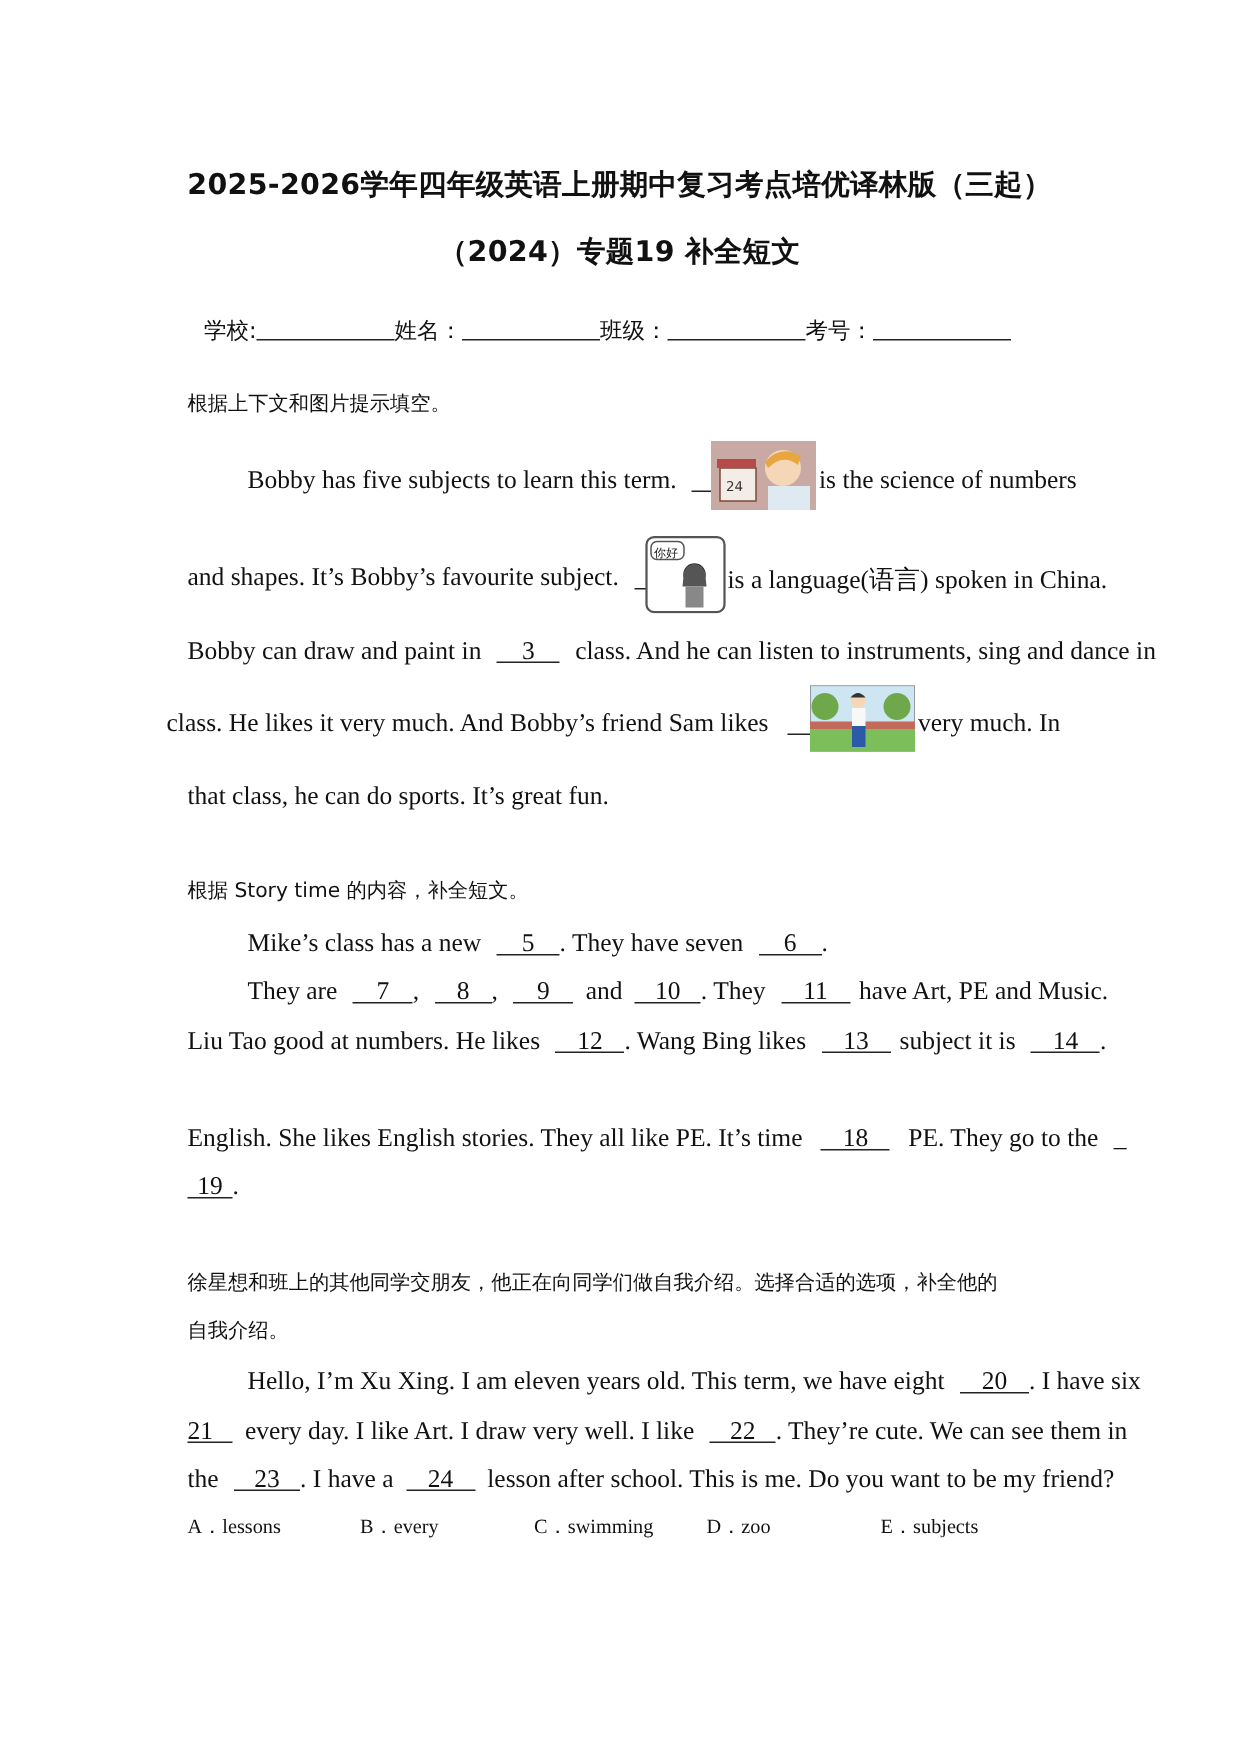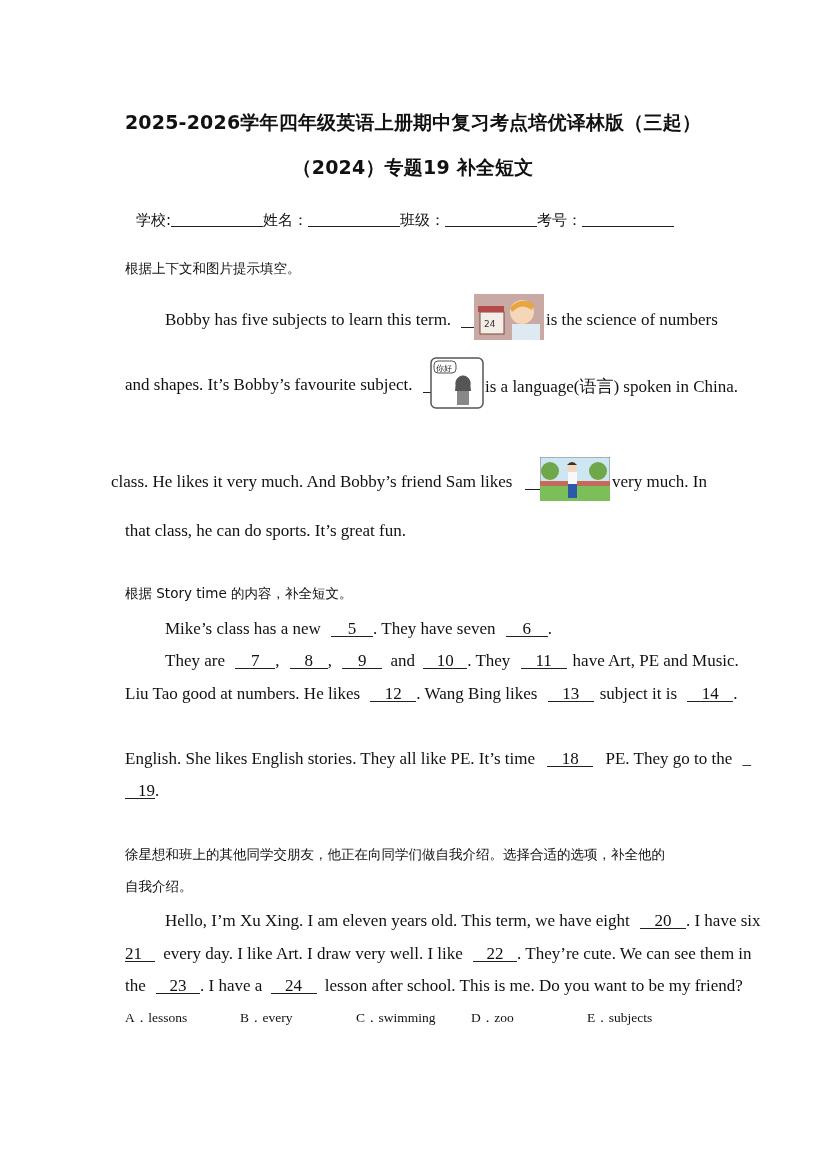--- a/index.html
+++ b/index.html
@@ -55,20 +55,25 @@
   <svg class="pic" style="left:430px; top:357px;" width="54" height="52">
     <rect x="1" y="1" width="52" height="50" rx="5" fill="#fff" stroke="#555" stroke-width="1.5"></rect>
     <rect x="4" y="4" width="22" height="12" rx="4" fill="#fff" stroke="#555" stroke-width="1"></rect>
     <text x="6" y="14" font-size="8" font-family="DejaVu Sans, sans-serif" fill="#222">你好</text>
     <circle cx="33" cy="26" r="7" fill="#fff" stroke="#333" stroke-width="1"></circle>
     <path d="M26 24 Q33 14 40 24 L41 34 L25 34 Z" fill="#555"></path>
     <rect x="27" y="34" width="12" height="14" fill="#888"></rect>
   </svg>
   <div class="line en" style="left:485px; top:375px;">is a language(语言) spoken in China.</div>
 
+  <div class="line en" style="left:125px; top:424px;">
+    <span>Bobby can draw and paint  in</span>
+    <span class="blank" style="width:42px; margin:0 6px;">3</span>
+    <span>class. And he can listen  to instruments,  sing  and dance in</span>
+  </div>
 
   <div class="line en" style="left:111px; top:472px;">
     <span>class.  He likes  it  very much.  And Bobby’s  friend  Sam likes</span>
     <span class="blank" style="width:42px; margin-left:8px;">4</span>
   </div>
   <svg class="pic" style="left:540px; top:457px;" width="70" height="44">
     <rect x="0" y="0" width="70" height="44" fill="#cde6f2" stroke="#666" stroke-width="0.8"></rect>
     <rect x="0" y="28" width="70" height="16" fill="#7cbf5a"></rect>
     <rect x="0" y="24" width="70" height="5" fill="#c46a5a"></rect>
     <circle cx="10" cy="14" r="9" fill="#6ea84a"></circle>
@@ -109,21 +114,21 @@
 
 
   <div class="line en" style="left:125px; top:749px;">
     <span>English.   She  likes   English   stories.   They  all  like   PE.   It’s time</span>
     <span class="blank" style="width:46px; margin:0 8px;">18</span>
     <span>PE.  They  go  to  the</span>
     <span style="margin-left:6px;">_</span>
   </div>
 
   <div class="line en" style="left:125px; top:781px;">
-    <span class="blank" style="width:30px; text-align:right;">19</span><span>.</span>
+    <span class="blank" style="width:30px; text-align:center;">19</span><span>.</span>
   </div>
 
   <div class="line cn" style="left:125px; top:846px;">徐星想和班上的其他同学交朋友，他正在向同学们做自我介绍。选择合适的选项，补全他的</div>
   <div class="line cn" style="left:125px; top:878px;">自我介绍。</div>
 
   <div class="line en" style="left:165px; top:911px;">
     <span>Hello,  I’m  Xu  Xing.  I  am eleven years old.  This  term,  we have eight</span>
     <span class="blank" style="width:46px; margin-left:6px;">20</span><span>.  I have six</span>
   </div>
 

